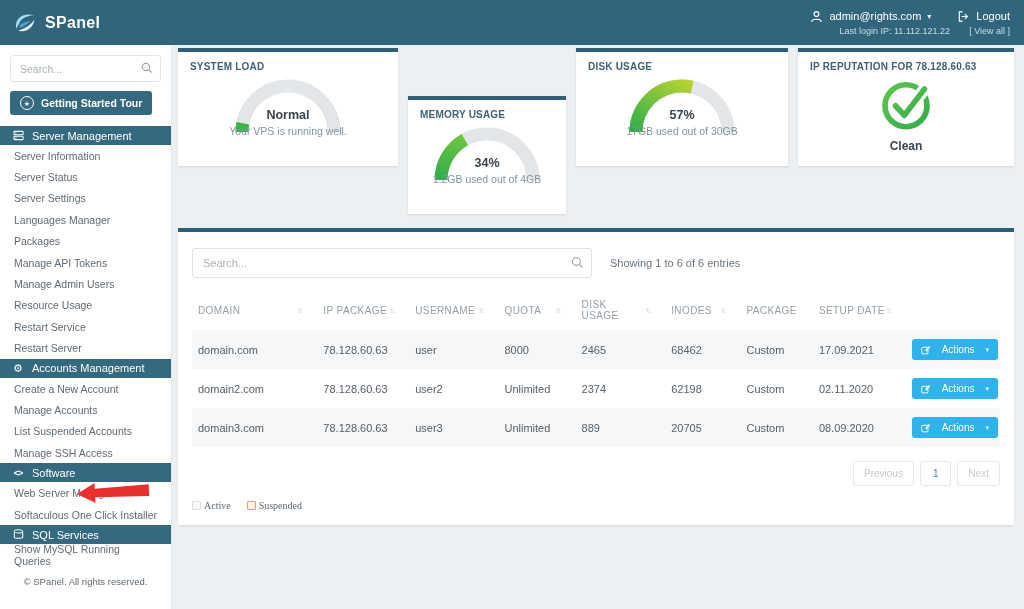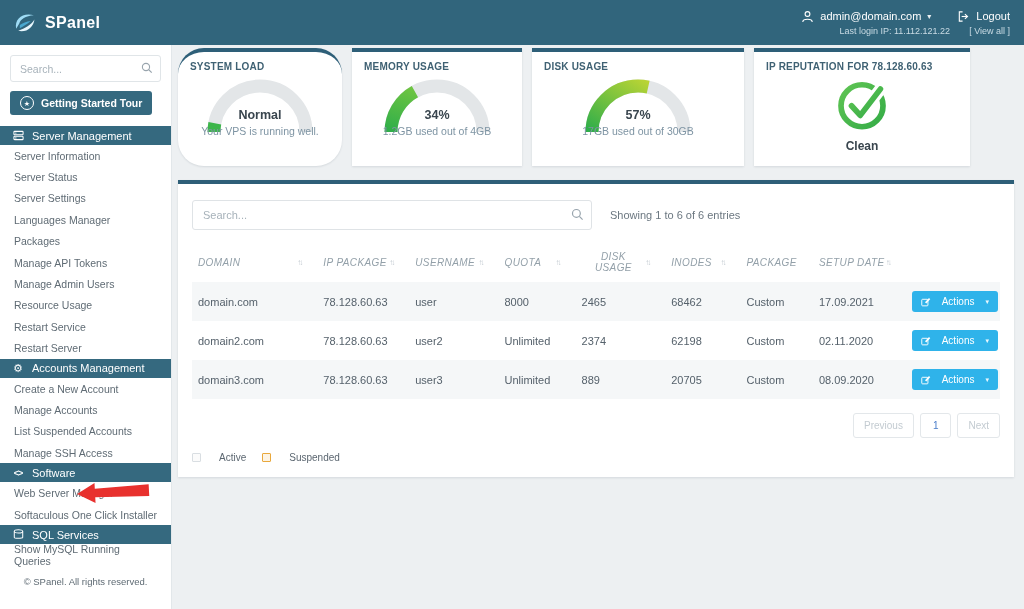--- a/index.html
+++ b/index.html
@@ -33,51 +33,51 @@
   .sec-header .glyph { display: inline-flex; width: 12px; justify-content: center; }
   .code-glyph { font-size: 9px; font-weight: bold; letter-spacing: -1px; }
   .side-item { height: 21.4px; display: flex; align-items: center; padding: 0 14px; color: #5f6b74; cursor: pointer; position: relative; }
   .side-footer { text-align: center; font-size: 9.5px; color: #5f6b74; padding: 10px 0 0; }
   .red-arrow { position: absolute; left: 76px; top: -1px; z-index: 5; transform: rotate(-3deg); }
 
   
   .cards { display: flex; gap: 10px; }
   .card { background: #fff; border-top: 4px solid #2e5f78; box-shadow: 0 1px 2px rgba(40,60,70,.12); height: 118px; padding: 9px 12px; flex-shrink: 0; }
   .card-title { font-size: 10px; font-weight: bold; color: #3f6173; letter-spacing: .2px; }
-  .c1 { width: 164px; border-radius: 26px; } .c2 { width: 170px; } .c3 { width: 212px; } .c4 { width: 216px; }
+  .c1 { width: 220px; } .c2 { width: 158px; margin-top: 48px; } .c3 { width: 212px; } .c4 { width: 216px; }
   .gauge-svg { display: block; margin: 0 auto; }
   .gauge-value { text-align: center; font-size: 12.5px; font-weight: bold; color: #39454e; margin-top: -30px; }
   .gauge-sub { text-align: center; font-size: 10.5px; color: #7e94a3; margin-top: 3px; }
   .clean-wrap { text-align: center; margin-top: 4px; }
   .clean-label { text-align: center; font-size: 12px; font-weight: bold; color: #39454e; margin-top: 3px; }
 
   
   .panel { margin-top: 14px; background: #fff; border-top: 4px solid #2e5f78; box-shadow: 0 1px 2px rgba(40,60,70,.12); padding: 16px 14px 14px; }
   .panel-topbar { display: flex; align-items: center; }
   .tbl-search { position: relative; width: 400px; }
   .tbl-search input { width: 100%; height: 30px; border: 1px solid #dfe3e6; border-radius: 3px; padding: 0 30px 0 10px; font-size: 11px; color: #6d7a84; outline: none; font-family: inherit; }
   .tbl-search input::placeholder { color: #a7b2ba; }
   .tbl-search .mag { top: 8px; }
   .showing { margin-left: 18px; font-size: 11px; color: #6b7780; }
   table { width: 100%; border-collapse: collapse; margin-top: 13px; font-size: 11px; color: #55616b; }
-  thead th { text-align: center; font-size: 10px; font-weight: normal; color: #93a0a9; letter-spacing: .4px; padding: 8px 6px 9px; cursor: pointer; font-style: italic; }
+  thead th { text-align: left; font-size: 10px; font-weight: normal; color: #93a0a9; letter-spacing: .4px; padding: 8px 6px 9px; cursor: pointer; }
   .th-inner { display: flex; align-items: center; justify-content: space-between; padding-right: 10px; }
   .sort { font-size: 8px; color: #c2cad0; letter-spacing: -2px; }
   tbody tr:nth-child(odd) { background: #f5f7f8; }
   tbody td { padding: 9px 6px; }
   .td-actions { text-align: right; padding-right: 2px; }
   .actions-btn { display: inline-flex; align-items: center; gap: 11px; background: #2fb3ea; color: #fff; border: none; border-radius: 3px; font-size: 10px; padding: 5px 9px; cursor: pointer; font-family: inherit; }
   .actions-btn .caret { font-size: 7px; }
 
   .pager { display: flex; justify-content: flex-end; gap: 6px; margin-top: 14px; }
   .page-btn { background: #fff; border: 1px solid #e3e7ea; border-radius: 3px; font-size: 10px; color: #c3cbd1; padding: 6px 10px; cursor: pointer; font-family: inherit; }
   .page-btn.current { color: #4a7dc9; padding: 6px 12px; }
 
   .legend { display: flex; gap: 16px; margin-top: 14px; font-size: 10px; color: #5b6670; align-items: center; }
-  .legend-item { display: flex; align-items: center; gap: 18px; }
+  .legend-item { display: flex; align-items: center; gap: 3px; font-family: Liberation Serif, serif; }
   .sq { width: 9px; height: 9px; border-radius: 1px; display: inline-block; }
   .sq-active { border: 1px solid #d9dee2; background: #fbfbfb; }
   .sq-susp { border: 1px solid #e9a83c; background: #fdf4e4; }
 </style>
 </head>
 <body>
 
 <div class="navbar">
   <div class="brand">
     <svg width="25" height="25" viewBox="0 0 24 24">
@@ -86,21 +86,21 @@
       <path d="M7.5 14.5 C10 12.5 14 11 18 10.5 C14.5 13.5 11 15.5 7.5 17.5 Z" fill="#4aa8cf"></path>
     </svg>
     <span class="brand-name">SPanel</span>
   </div>
   <div class="nav-right">
     <div class="nav-row1">
       <svg width="13" height="13" viewBox="0 0 13 13">
         <circle cx="6.5" cy="4" r="2.4" fill="none" stroke="#fff" stroke-width="1.1"></circle>
         <path d="M1.8 12 C1.8 8.4 11.2 8.4 11.2 12" fill="none" stroke="#fff" stroke-width="1.1"></path>
       </svg>
-      <span class="nav-link">admin@domain.com</span>
+      <span class="nav-link">admin@rights.com</span>
       <span class="caret">▾</span>
       <span class="nav-sep"></span>
       <svg width="13" height="13" viewBox="0 0 14 14">
         <path d="M6 2 H2.5 V12 H6" fill="none" stroke="#fff" stroke-width="1.2"></path>
         <path d="M8.5 4.5 L11.3 7 L8.5 9.5" fill="none" stroke="#fff" stroke-width="1.2"></path>
         <line x1="5" y1="7" x2="11" y2="7" stroke="#fff" stroke-width="1.2"></line>
       </svg>
       <span class="nav-link">Logout</span>
     </div>
     <div class="nav-row2">

